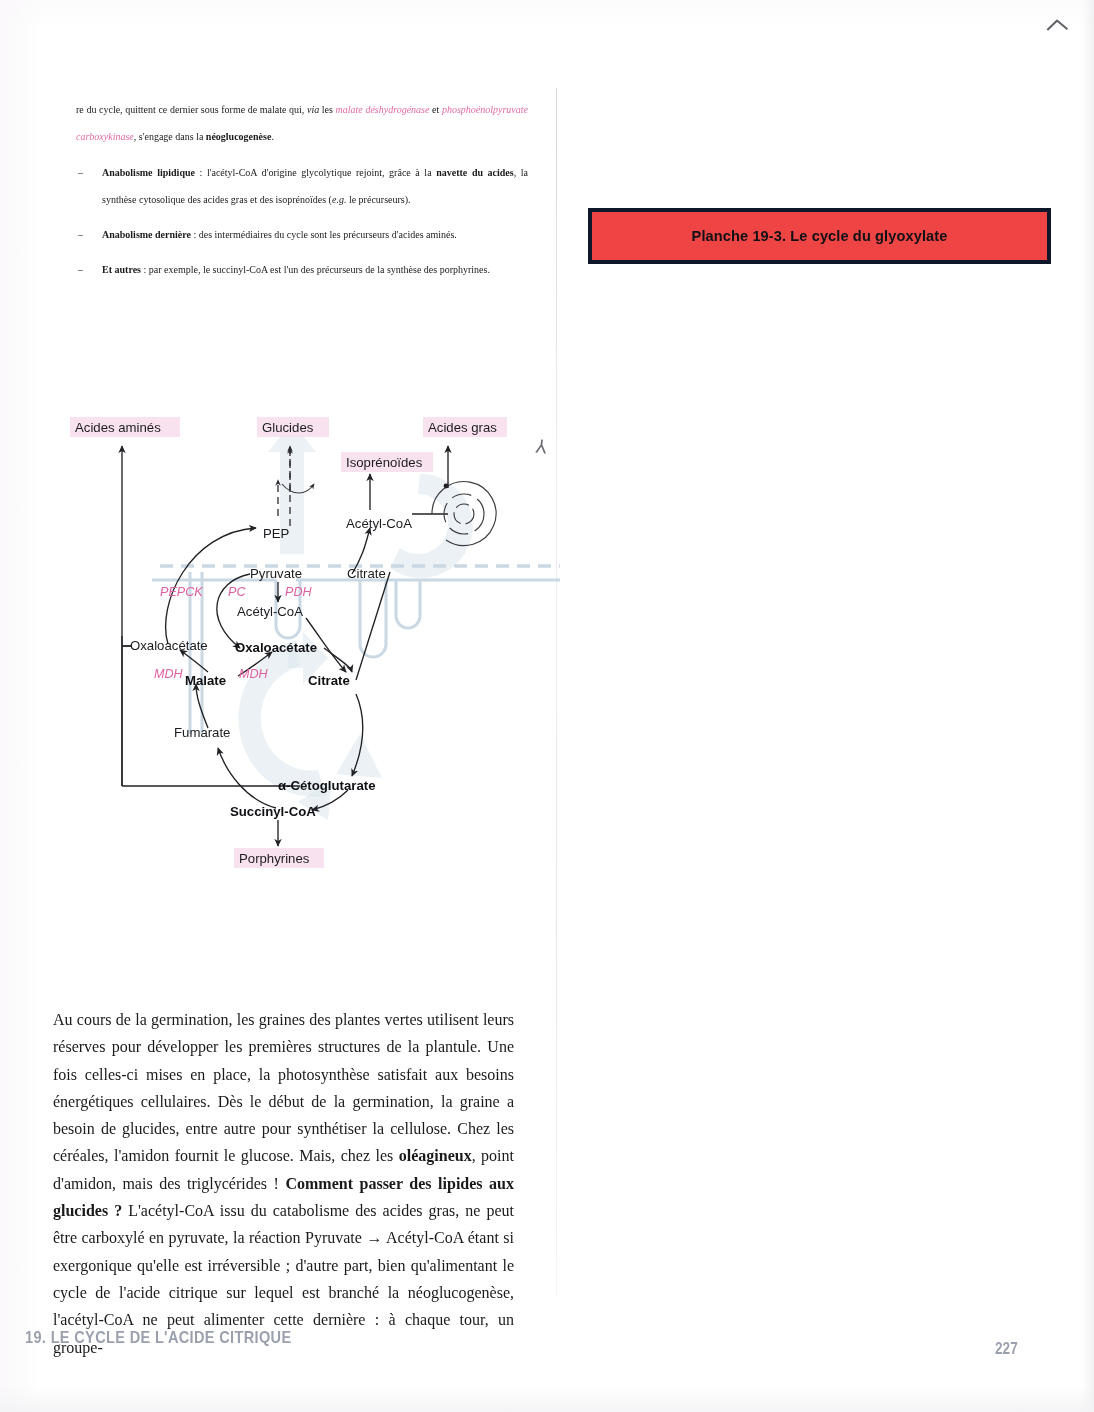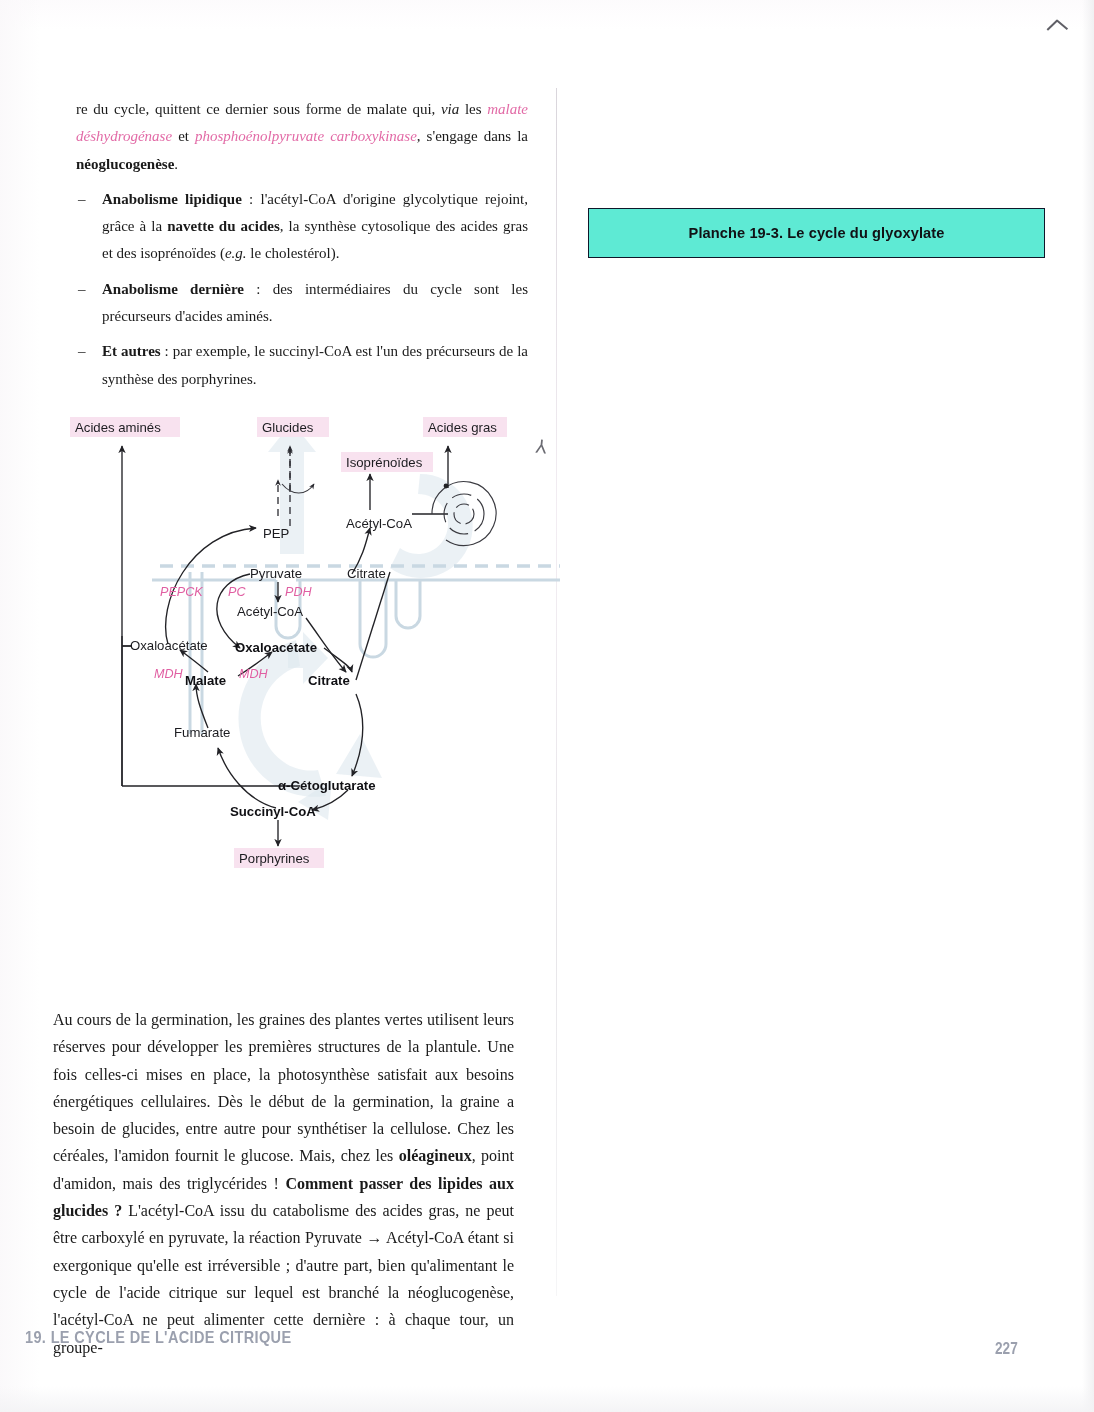--- a/index.html
+++ b/index.html
@@ -79,21 +79,21 @@
     background: linear-gradient(to bottom,
       rgba(205,200,208,0.75) 0%,
       rgba(232,222,232,0.55) 35%,
       rgba(215,212,218,0.6) 70%,
       rgba(228,228,232,0.35) 100%);
   }
 
   
   .col {
     position: absolute;
-    font-size: 15px;
+    font-size: 10px;
     line-height: 27.3px;
     text-align: justify;
   }
   .col-left  { left: 76px;  top: 96px;  width: 452px; }
   .col-right { left: 584px; top: 96px;  width: 467px; }
 
   p { margin: 0; }
   b, strong { font-weight: bold; }
   i, em { font-style: italic; }
   .pink-italic {
@@ -113,25 +113,25 @@
     top: 0;
   }
 
   
   .planche-box {
     position: absolute;
     left: 588px;
     top: 208px;
     width: 455px;
     height: 48px;
-    border: 1px solid #0f172a;
+    border: 4px solid #0f172a;
     display: flex;
     align-items: center;
     justify-content: center;
-    background: #5eead4;
+    background: #ef4444;
   }
   .planche-box .label {
     font-family: "Liberation Sans", sans-serif;
     font-weight: bold;
     font-size: 14.6px;
     color: #111115;
     letter-spacing: 0.1px;
   }
 
   
@@ -234,21 +234,21 @@
   <div class="edge-bottom"></div>
   <div class="corner-mark"></div>
 
   <div class="col-divider"></div>
 
   <div class="col col-left">
     <p><span>re du cycle, quittent ce dernier sous forme de malate qui, </span><i>via</i><span> les </span><span class="pink-italic">malate déshydrogénase</span><span> et </span><span class="pink-italic">phosphoénolpyruvate carboxykinase</span><span>, s'engage dans la </span><b>néoglucogenèse</b><span>.</span></p>
 
     <div class="dash-item">
       <span class="dash">–</span>
-      <b>Anabolisme lipidique</b><span> : l'acétyl-CoA d'origine glycolytique rejoint, grâce à la </span><b>navette du acides</b><span>, la synthèse cytosolique des acides gras et des isoprénoïdes (</span><i>e.g.</i><span> le cholestérol).</span>
+      <b>Anabolisme lipidique</b><span> : l'acétyl-CoA d'origine glycolytique rejoint, grâce à la </span><b>navette du acides</b><span>, la synthèse cytosolique des acides gras et des isoprénoïdes (</span><i>e.g.</i><span> le précurseurs).</span>
     </div>
 
     <div class="dash-item">
       <span class="dash">–</span>
       <b>Anabolisme dernière</b><span> : des intermédiaires du cycle sont les précurseurs d'acides aminés.</span>
     </div>
 
     <div class="dash-item">
       <span class="dash">–</span>
       <b>Et autres</b><span> : par exemple, le succinyl-CoA est l'un des précurseurs de la synthèse des porphyrines.</span>

